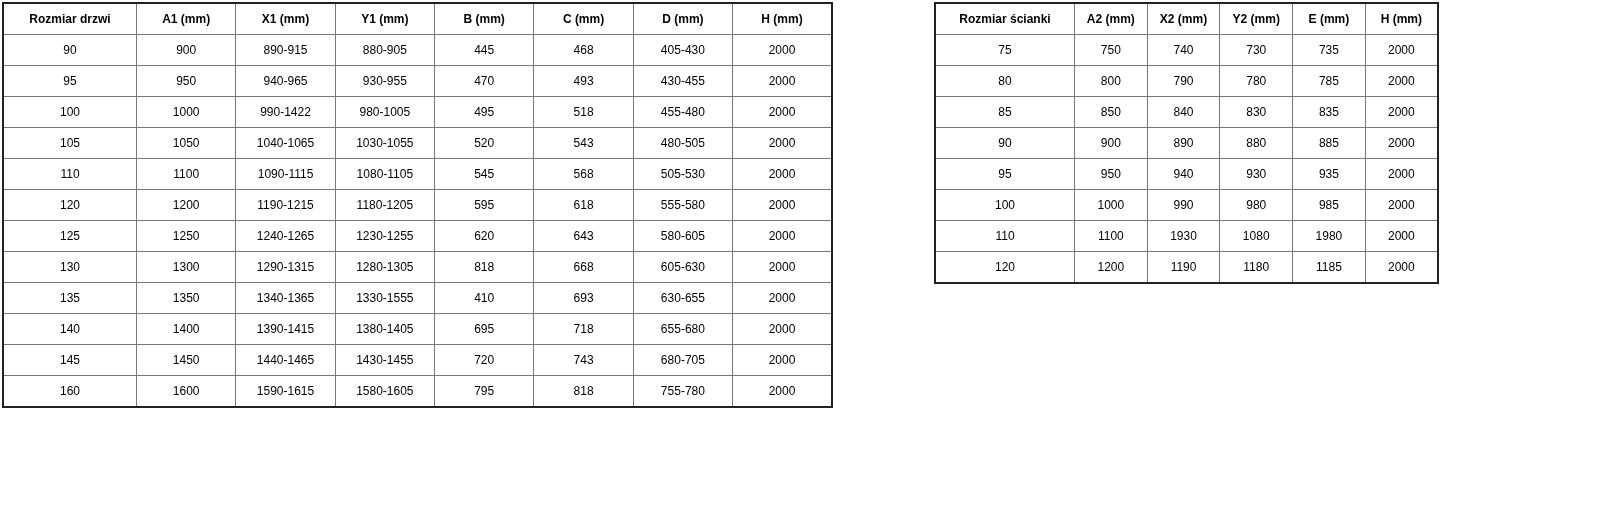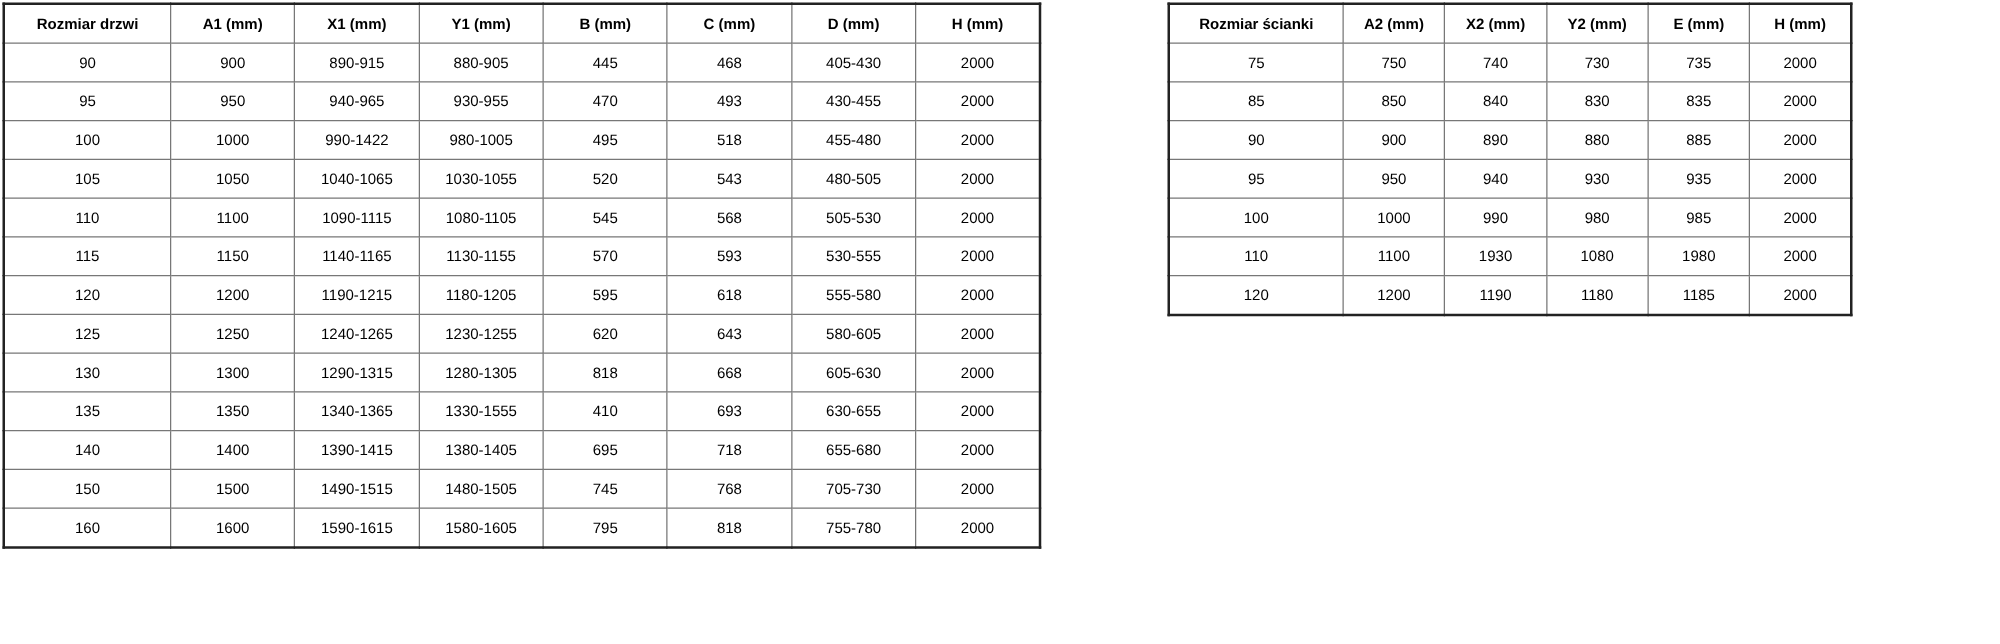--- a/index.html
+++ b/index.html
@@ -40,21 +40,21 @@
   #door-table {
     left: 2px;
     top: 2px;
     width: 831px;
   }
   #door-table th:first-child { width: 128px; margin-top: 16px; }
   
   #wall-table {
     left: 934px;
     top: 2px;
-    width: 548px;
+    width: 505px;
   }
   #wall-table th:first-child { width: 134px; }
 </style>
 </head>
 <body>
 
 <div class="canvas">
   <table id="door-table" class="spec-table">
       <thead>
         <tr>
@@ -113,30 +113,20 @@
           <td>110</td>
           <td>1100</td>
           <td>1090-1115</td>
           <td>1080-1105</td>
           <td>545</td>
           <td>568</td>
           <td>505-530</td>
           <td>2000</td>
         </tr>
         <tr>
-          <td>115</td>
-          <td>1150</td>
-          <td>1140-1165</td>
-          <td>1130-1155</td>
-          <td>570</td>
-          <td>593</td>
-          <td>530-555</td>
-          <td>2000</td>
-        </tr>
-        <tr>
           <td>120</td>
           <td>1200</td>
           <td>1190-1215</td>
           <td>1180-1205</td>
           <td>595</td>
           <td>618</td>
           <td>555-580</td>
           <td>2000</td>
         </tr>
         <tr>
@@ -173,27 +163,27 @@
           <td>140</td>
           <td>1400</td>
           <td>1390-1415</td>
           <td>1380-1405</td>
           <td>695</td>
           <td>718</td>
           <td>655-680</td>
           <td>2000</td>
         </tr>
         <tr>
-          <td>150</td>
-          <td>1500</td>
-          <td>1490-1515</td>
-          <td>1480-1505</td>
-          <td>745</td>
-          <td>768</td>
-          <td>705-730</td>
+          <td>145</td>
+          <td>1450</td>
+          <td>1440-1465</td>
+          <td>1430-1455</td>
+          <td>720</td>
+          <td>743</td>
+          <td>680-705</td>
           <td>2000</td>
         </tr>
         <tr>
           <td>160</td>
           <td>1600</td>
           <td>1590-1615</td>
           <td>1580-1605</td>
           <td>795</td>
           <td>818</td>
           <td>755-780</td>
@@ -215,20 +205,28 @@
       <tbody>
         <tr>
           <td>75</td>
           <td>750</td>
           <td>740</td>
           <td>730</td>
           <td>735</td>
           <td>2000</td>
         </tr>
         <tr>
+          <td>80</td>
+          <td>800</td>
+          <td>790</td>
+          <td>780</td>
+          <td>785</td>
+          <td>2000</td>
+        </tr>
+        <tr>
           <td>85</td>
           <td>850</td>
           <td>840</td>
           <td>830</td>
           <td>835</td>
           <td>2000</td>
         </tr>
         <tr>
           <td>90</td>
           <td>900</td>

